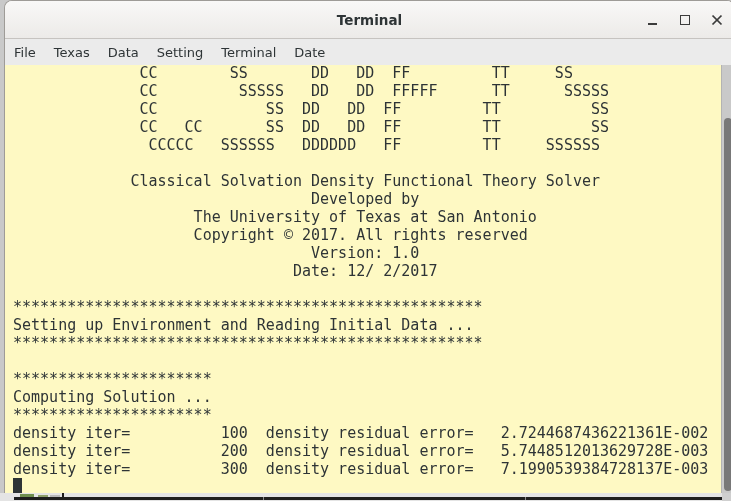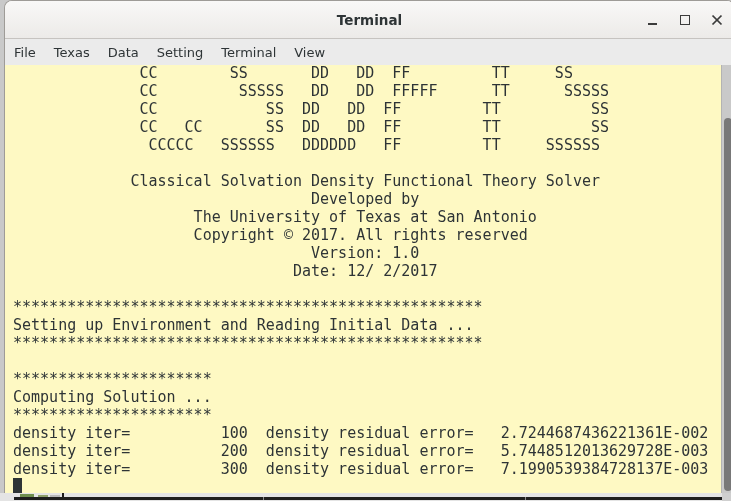--- a/index.html
+++ b/index.html
@@ -93,21 +93,21 @@
         </div>
       </div>
     </div>
 
     <div class="menubar">
         <span class="menu-item">File</span>
         <span class="menu-item">Texas</span>
         <span class="menu-item">Data</span>
         <span class="menu-item">Setting</span>
         <span class="menu-item">Terminal</span>
-        <span class="menu-item">View</span>
+        <span class="menu-item">Date</span>
       </div>
 
     <div class="term" style="background: #fef9c3;">
       <pre style="color: rgb(46, 52, 54);">              CC        SS       DD   DD  FF         TT     SS
               CC         SSSSS   DD   DD  FFFFF      TT      SSSSS
               CC            SS  DD   DD  FF         TT          SS
               CC   CC       SS  DD   DD  FF         TT          SS
                CCCCC   SSSSSS   DDDDDD   FF         TT     SSSSSS
 
              Classical Solvation Density Functional Theory Solver

